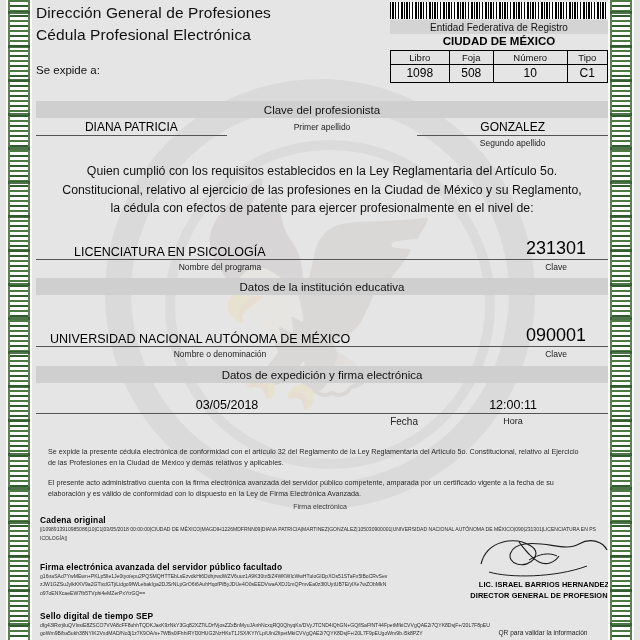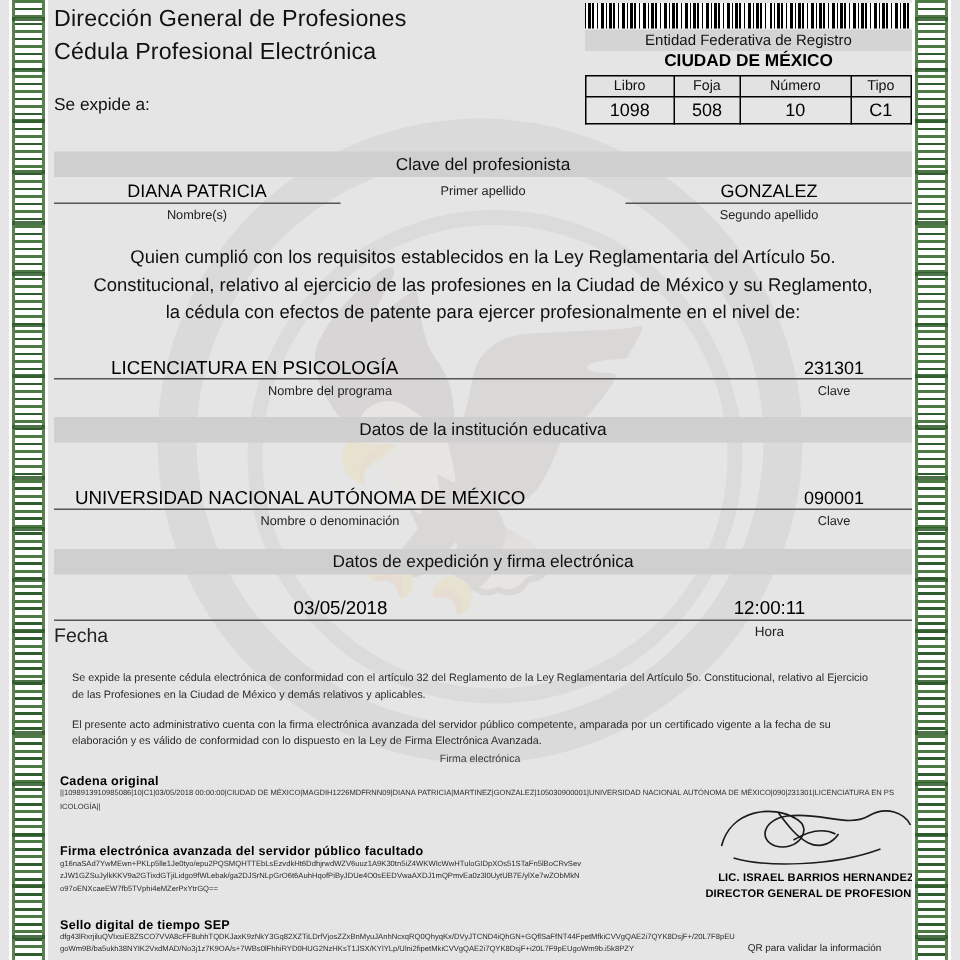--- a/index.html
+++ b/index.html
@@ -91,32 +91,32 @@
   .paragraph{
     position:absolute;left:14px;right:10px;text-align:center;
     font-size:12.3px;line-height:1.52;color:#111;
   }
 
   
   .pair{position:absolute;left:6px;right:2px;}
   .pair .line{display:flex;align-items:flex-end;border-bottom:1px solid #555;}
   .pair .main{flex:1;font-size:12.5px;color:#000;padding-left:38px;}
   .pair .main.inst{padding-left:14px;}
-  .pair .code{width:104px;text-align:center;font-size:12px;color:#000;}
+  .pair .code{width:104px;text-align:center;font-size:18px;color:#000;}
   .pair .subs{display:flex;}
   .pair .sub-main{flex:1;text-align:center;font-size:8.5px;color:#222;padding-top:1.5px;padding-right:100px;}
   .pair .sub-code{width:104px;text-align:center;font-size:8.5px;color:#222;padding-top:1.5px;}
 
   
   .daterow{position:absolute;left:6px;right:2px;}
   .daterow .line{display:flex;border-bottom:1px solid #555;}
   .daterow .d1{flex:1;text-align:center;font-size:12.5px;color:#000;padding-bottom:1px;}
   .daterow .d2{width:190px;text-align:center;font-size:12.5px;color:#000;padding-bottom:1px;}
   .daterow .subs{display:flex;}
-  .daterow .s1{flex:1;text-align:left;font-size:13px;color:#222;padding-top:1.5px;}
+  .daterow .s1{flex:1;text-align:right;font-size:10px;color:#222;padding-top:1.5px;}
   .daterow .s2{width:190px;text-align:center;font-size:9px;color:#222;padding-top:1.5px;}
 
   .legal{
     position:absolute;left:18px;right:14px;
     font-size:7.2px;line-height:1.5;color:#2a2a2a;
   }
   .firma-el{position:absolute;left:0;right:0;text-align:center;font-size:7px;color:#3a3a3a;}
 
   .blocktitle{font-size:8.4px;font-weight:bold;color:#000;letter-spacing:.2px;}
   .mono{
@@ -185,21 +185,20 @@
         </tr>
       </tbody>
         </table>
     </div>
 
     <div class="bar" style="top:101px;">Clave del profesionista</div>
 
     <div class="row3" style="top:120px;">
       <div class="cell">
         <div class="val ruler">DIANA PATRICIA</div>
-        <div class="lbl">Nombre(s)</div>
       </div>
       <div class="cell">
         <div class="lbl">Primer apellido</div>
       </div>
       <div class="cell">
         <div class="val ruler">GONZALEZ</div>
         <div class="lbl">Segundo apellido</div>
       </div>
     </div>
 

